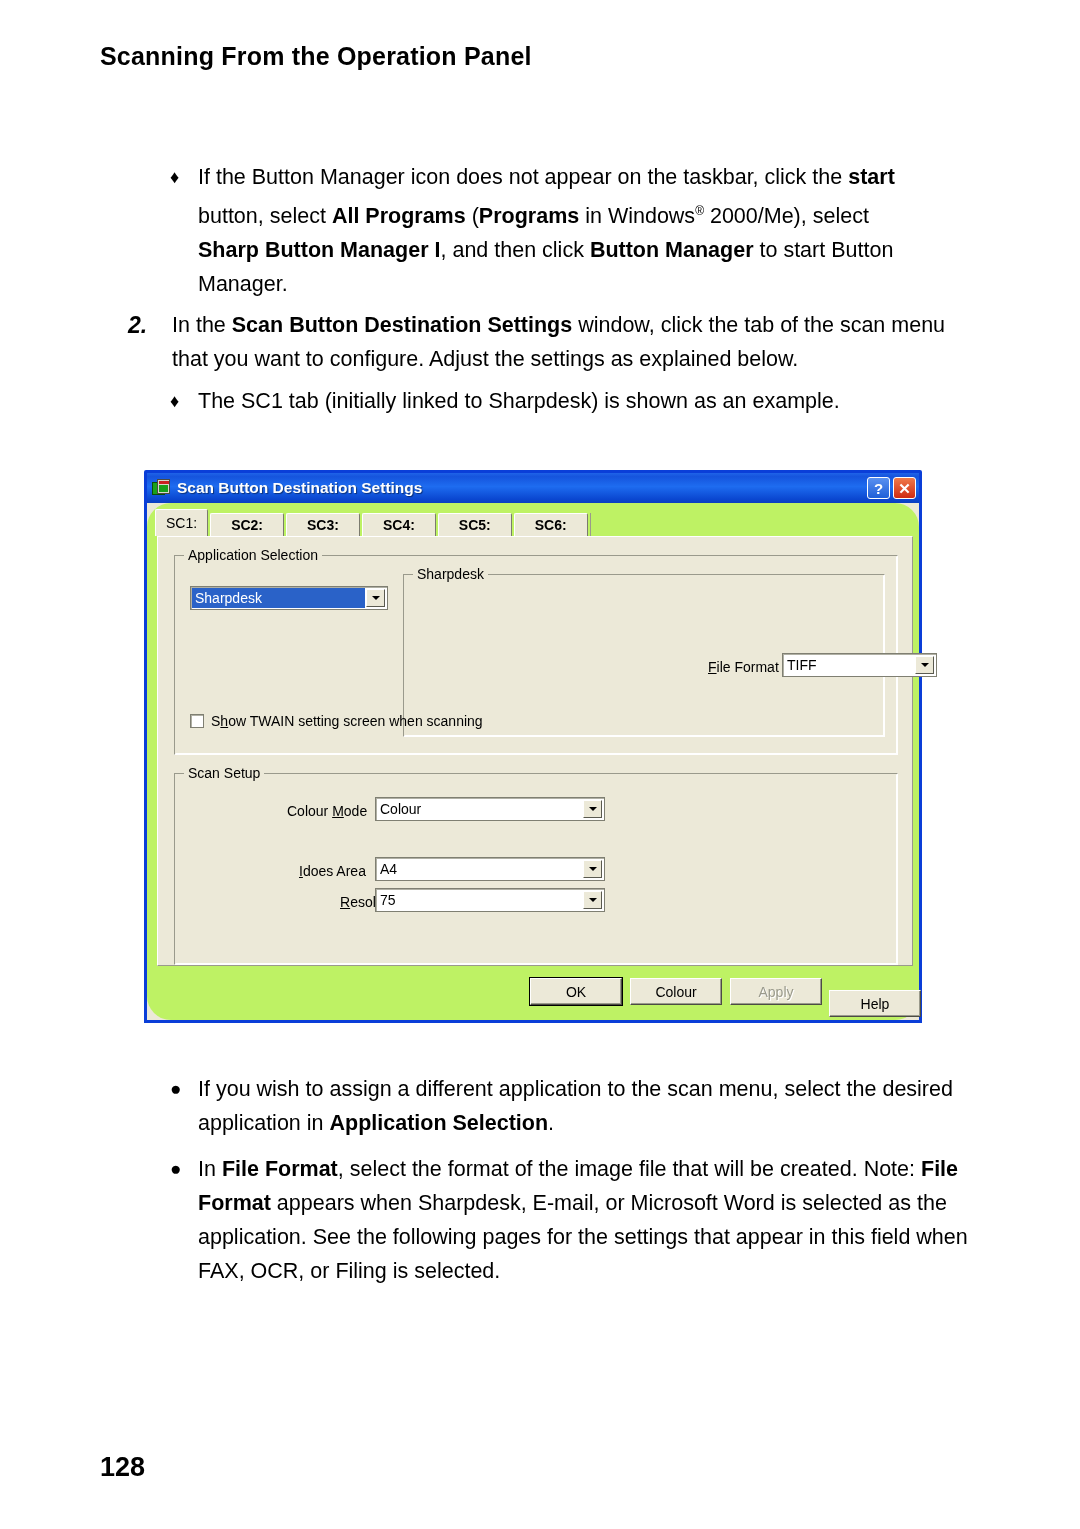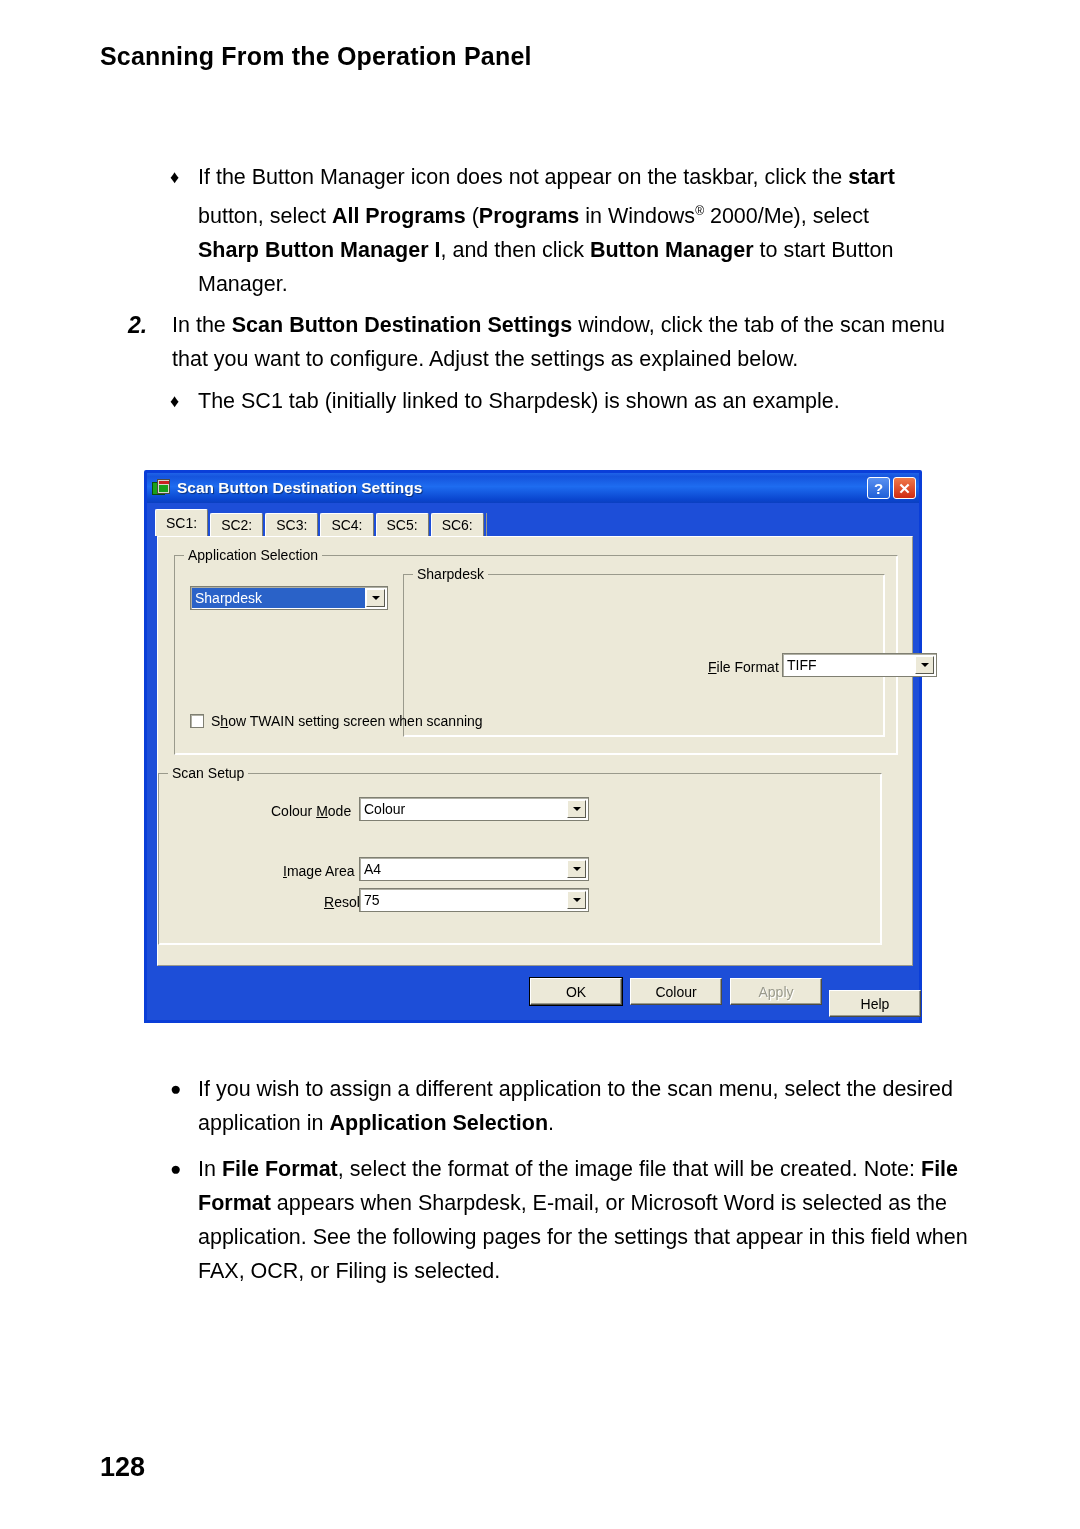--- a/index.html
+++ b/index.html
@@ -142,48 +142,50 @@
     box-sizing: border-box;
     line-height: 1;
   }
   .tbtn.help { background: linear-gradient(180deg,#5a91f0,#1f5fd8); }
   .tbtn.close { background: linear-gradient(180deg,#f07a4a,#cf2b13); }
 
   .dialog-body {
     position: relative;
     padding: 0;
     height: calc(100% - 30px);
-    background: #1d4ed8;
+    background: #bef264;
+    border-radius: 24px;
   }
 
   
   .tabstrip {
     position: absolute;
     left: 10px; top: 8px;
     width: 756px;
     height: 25px;
     display: flex;
     align-items: flex-end;
   }
   .tab {
     height: 23px;
     min-width: 52px;
-    padding: 0 10px;
+    padding: 0 20px;
     font-size: 14px;
     color: #000;
     background: #ece9d8;
     border: 1px solid #ffffff;
     border-right-color: #7b7b6e;
     border-bottom: none;
     display: flex;
     align-items: center;
     justify-content: center;
     box-sizing: border-box;
     margin-right: 2px;
     border-radius: 2px 2px 0 0;
+    font-weight: bold;
   }
   .tab.active {
     height: 27px;
     background: #ece9d8;
     border: 1px solid #ffffff;
     border-right-color: #7b7b6e;
     border-bottom: none;
     font-weight: normal;
     margin-left: -2px;
     padding: 0 10px;
@@ -421,33 +423,33 @@
               </span>
           </div>
         </div>
 
         <div class="checkrow" style="left:15px; top:157px;">
           <span class="checkbox"></span>
           <span><span>S</span><span class="u">h</span><span>ow TWAIN setting screen when scanning</span></span>
         </div>
       </div>
 
-      <div class="groupbox" style="left:0; top:236px; width:724px; height:172px;">
+      <div class="groupbox" style="left:16px; top:236px; width:724px; height:192px;">
         <span class="gb-inner"></span>
         <span class="gb-label">Scan Setup</span>
 
         <span class="fieldlabel" style="left:112px; top:29px;"><span>Colour </span><span class="u">M</span><span>ode</span></span>
         <div class="combo" style="left:200px; top:23px; width:230px;">
           <span class="ctext">Colour</span>
           <span class="arrow">
               <i></i>
             </span>
         </div>
 
-        <span class="fieldlabel" style="left:124px; top:89px;"><span class="u">I</span><span>mage Area</span></span>
+        <span class="fieldlabel" style="left:124px; top:89px;"><span class="u">I</span><span>does Area</span></span>
         <div class="combo" style="left:200px; top:83px; width:230px;">
           <span class="ctext">A4</span>
           <span class="arrow">
               <i></i>
             </span>
         </div>
 
         <span class="fieldlabel" style="left:124px; top:120px;margin-left:41px;"><span class="u">R</span><span>esolution</span></span>
         <div class="combo" style="left:200px; top:114px; width:230px;">
           <span class="ctext">75</span>

